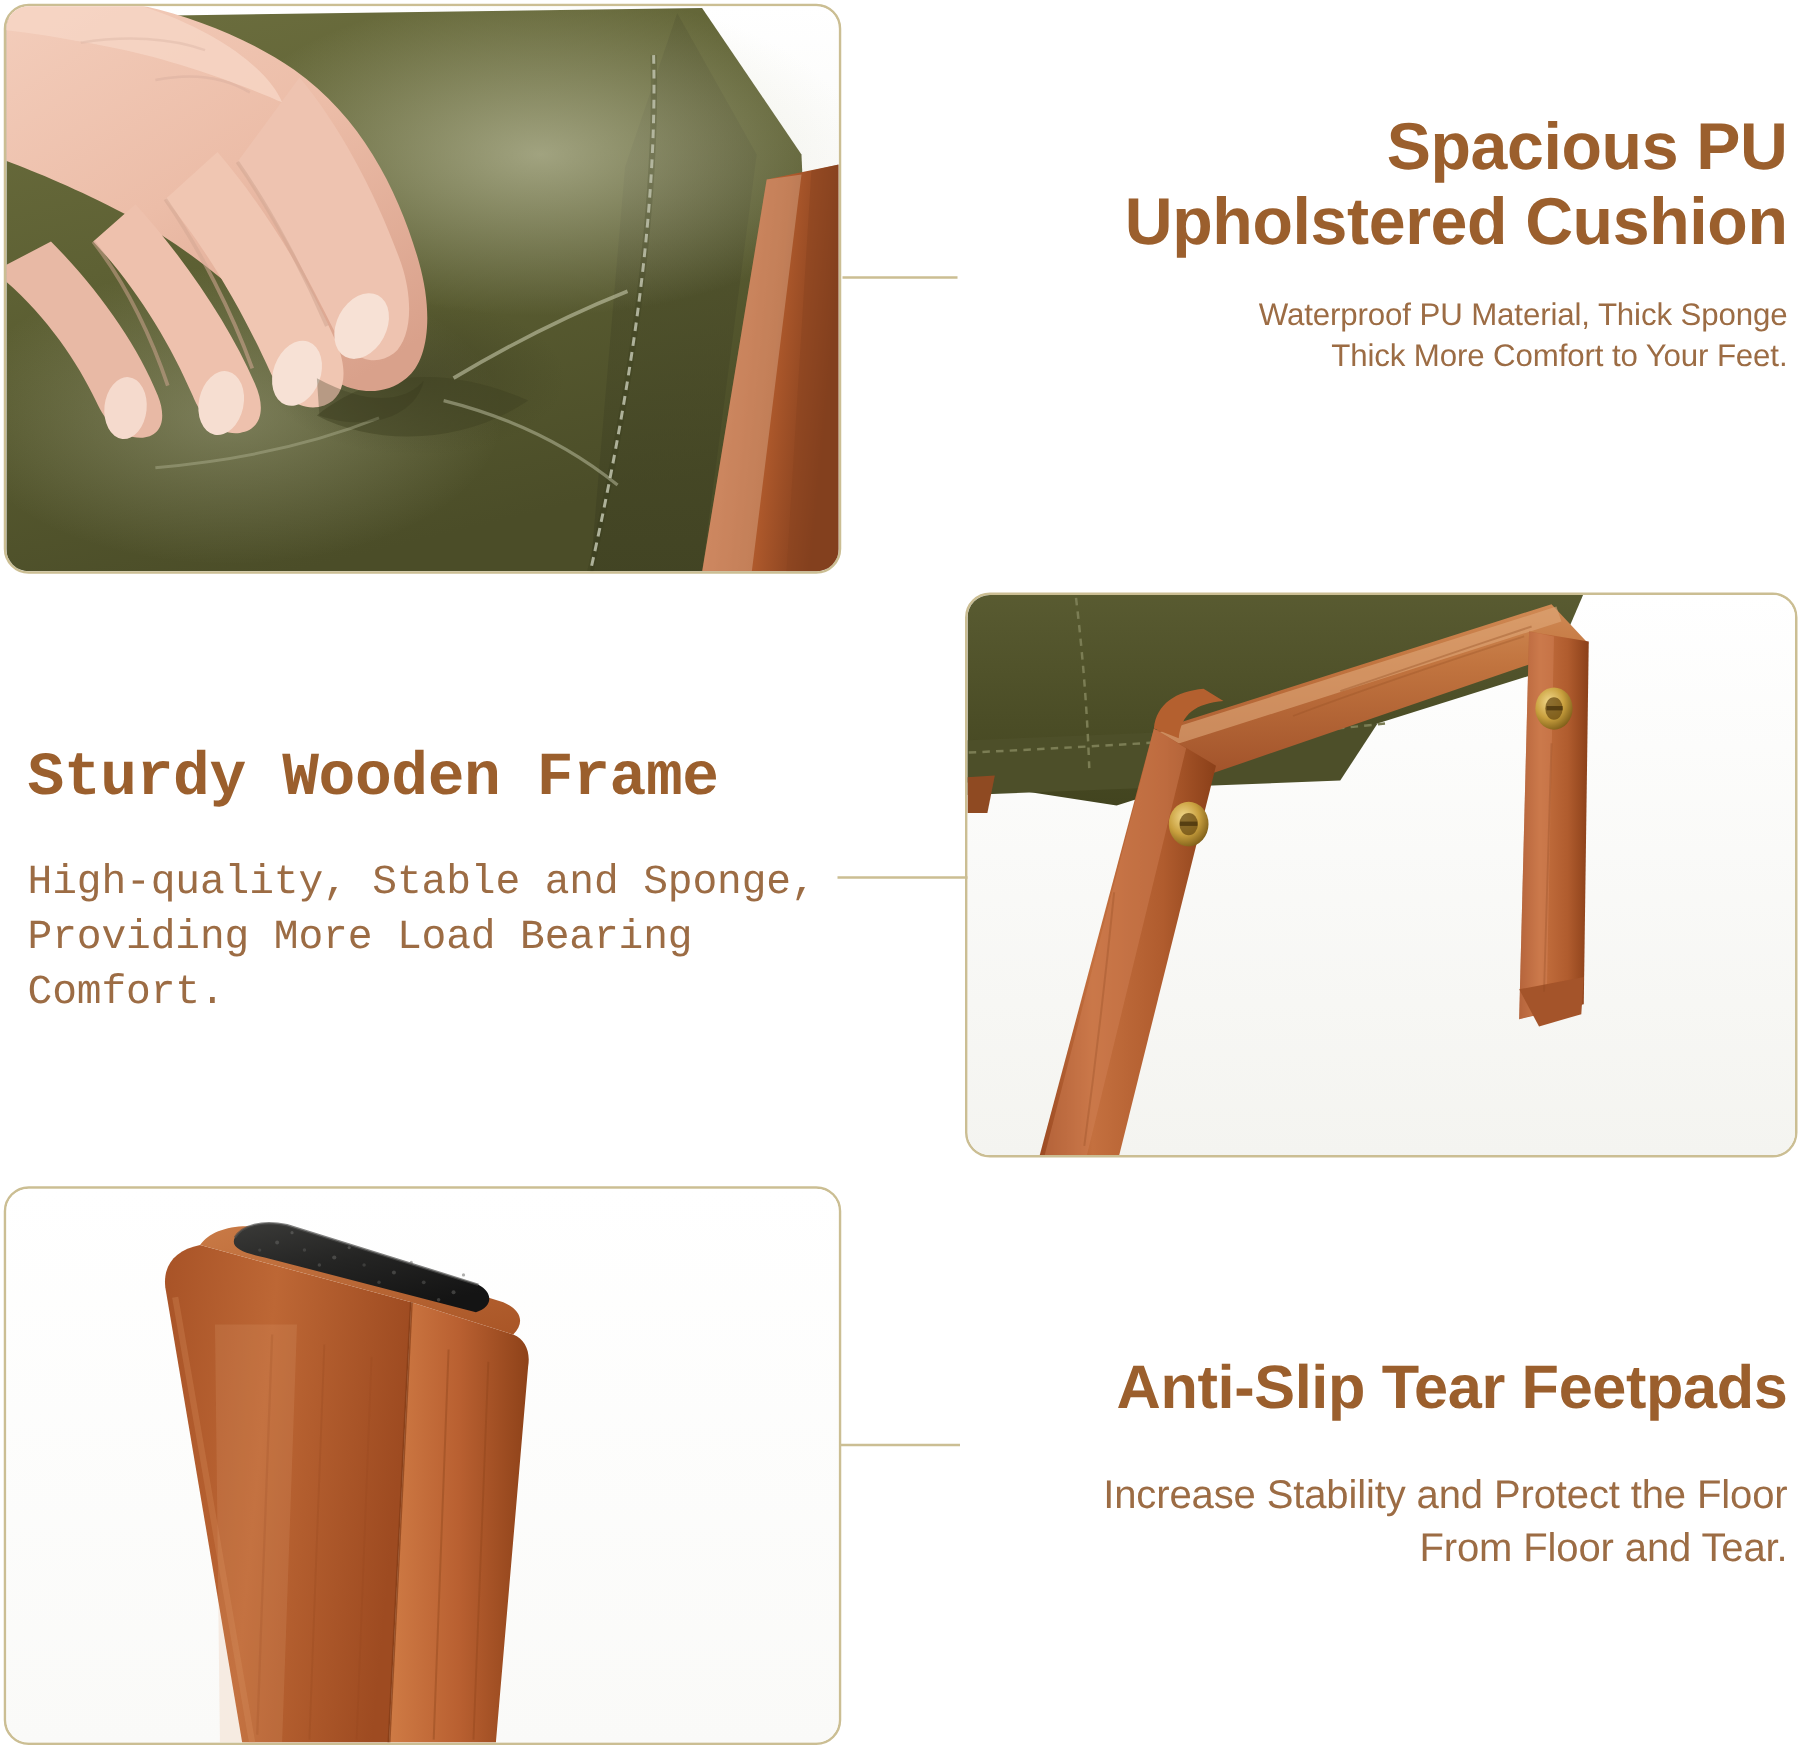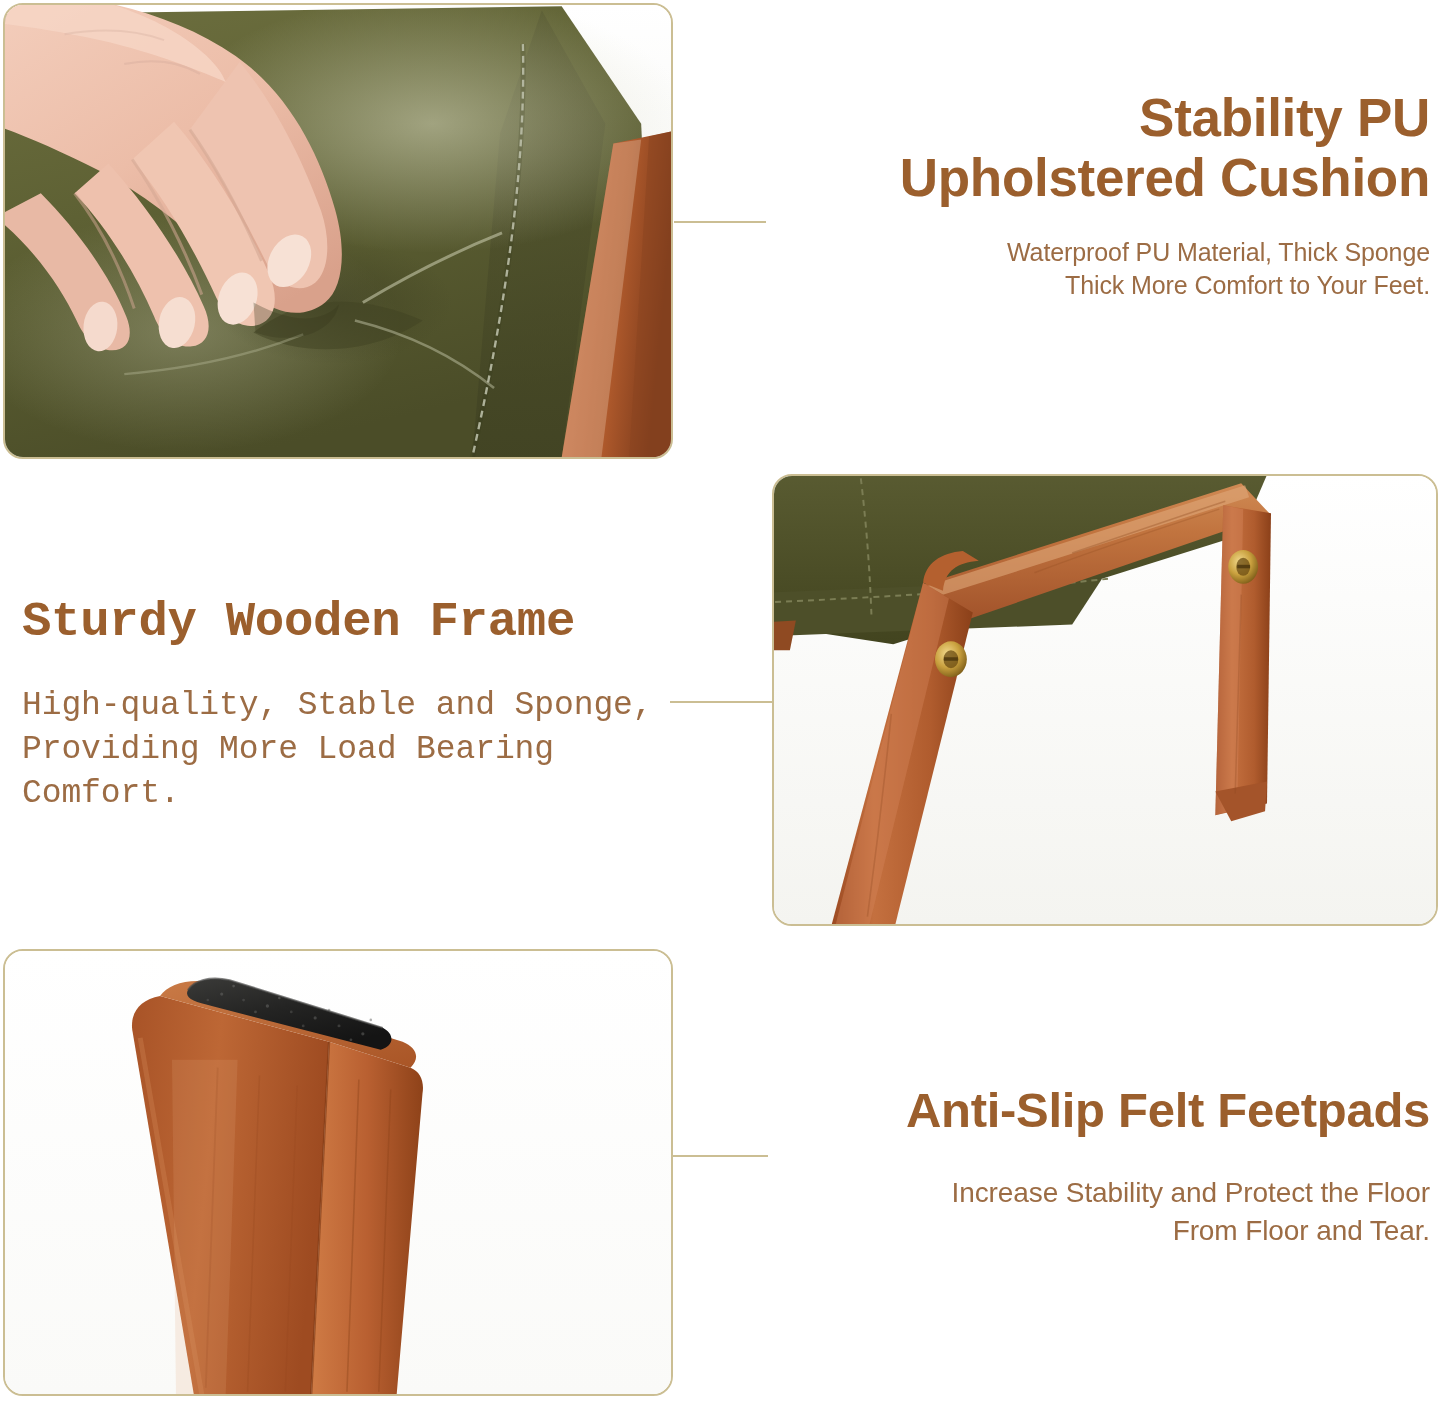--- a/index.html
+++ b/index.html
@@ -73,21 +73,21 @@
     font-family: Liberation Mono, monospace;
   }
   #text-frame .feature-heading { font-size: 49px; }
   #text-frame .feature-body { font-size: 33px; margin-top: 34px; }
 
   #text-feetpad {
     left: 768px; top: 1083px; width: 662px;
     text-align: right;
   }
   #text-feetpad .feature-heading { font-size: 49px; }
-  #text-feetpad .feature-body { font-size: 28px; margin-top: 36px; }
+  #text-feetpad .feature-body { font-size: 32px; margin-top: 36px; }
 </style>
 </head>
 <body>
 
 <div id="page">
 
   <div class="photo-panel" id="panel-cushion">
     <svg viewBox="0 0 670 456" preserveAspectRatio="xMidYMid slice">
       <defs>
         <linearGradient id="cushTop" x1="0" y1="0" x2="0.35" y2="1">
@@ -183,21 +183,21 @@
 
         <path d="M250,300 C290,322 320,320 336,302 C330,330 292,344 252,330 Z" fill="#35361c" opacity="0.3"></path>
       </g>
     </svg>
   </div>
 
   <div class="connector" id="connector-cushion"></div>
 
   <div class="text-block" id="text-cushion">
     <h2 class="feature-heading">
-      <span>Stability PU</span><br>
+      <span>Spacious PU</span><br>
       <span>Upholstered Cushion</span>
     </h2>
     <p class="feature-body">
       <span>Waterproof PU Material, Thick Sponge</span><br>
       <span>Thick More Comfort to Your Feet.</span>
     </p>
   </div>
 
   <div class="photo-panel" id="panel-frame">
     <svg viewBox="0 0 666 452" preserveAspectRatio="xMidYMid slice">
@@ -351,20 +351,20 @@
         <path d="M380,140 C376,240 372,350 368,444" stroke="#7c380f" stroke-width="1.5" fill="none" opacity="0.25"></path>
 
         <path d="M160,110 L226,110 L214,447 L164,447 Z" fill="#e5a87c" opacity="0.18"></path>
       </g>
     </svg>
   </div>
 
   <div class="connector" id="connector-feetpad"></div>
 
   <div class="text-block" id="text-feetpad">
-    <h2 class="feature-heading">Anti-Slip Felt Feetpads</h2>
+    <h2 class="feature-heading">Anti-Slip Tear Feetpads</h2>
     <p class="feature-body">
       <span>Increase Stability and Protect the Floor</span><br>
       <span>From Floor and Tear.</span>
     </p>
   </div>
 
 </div>
 
 </body></html>

